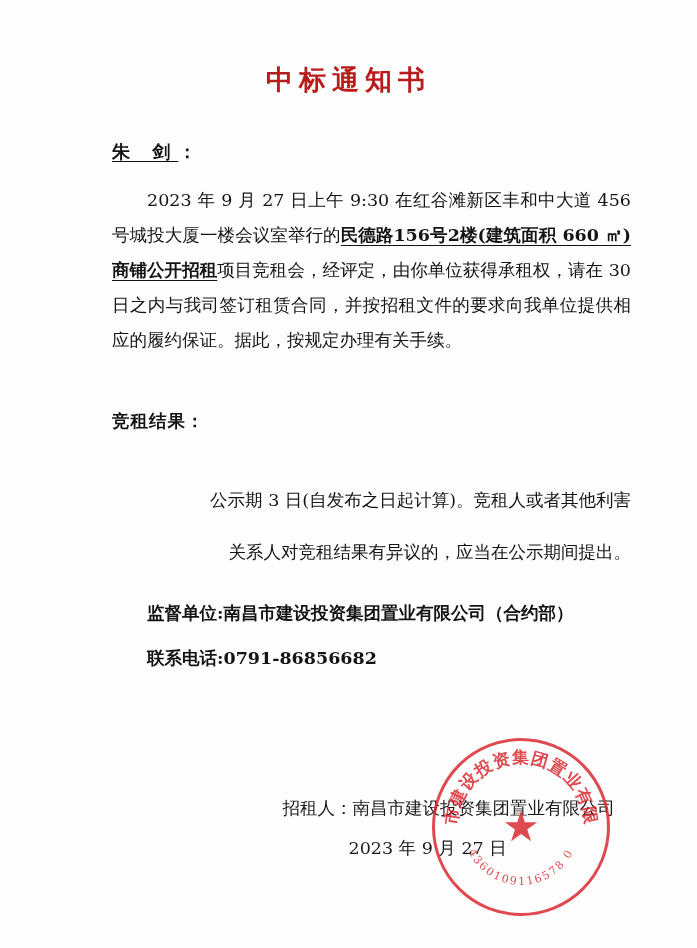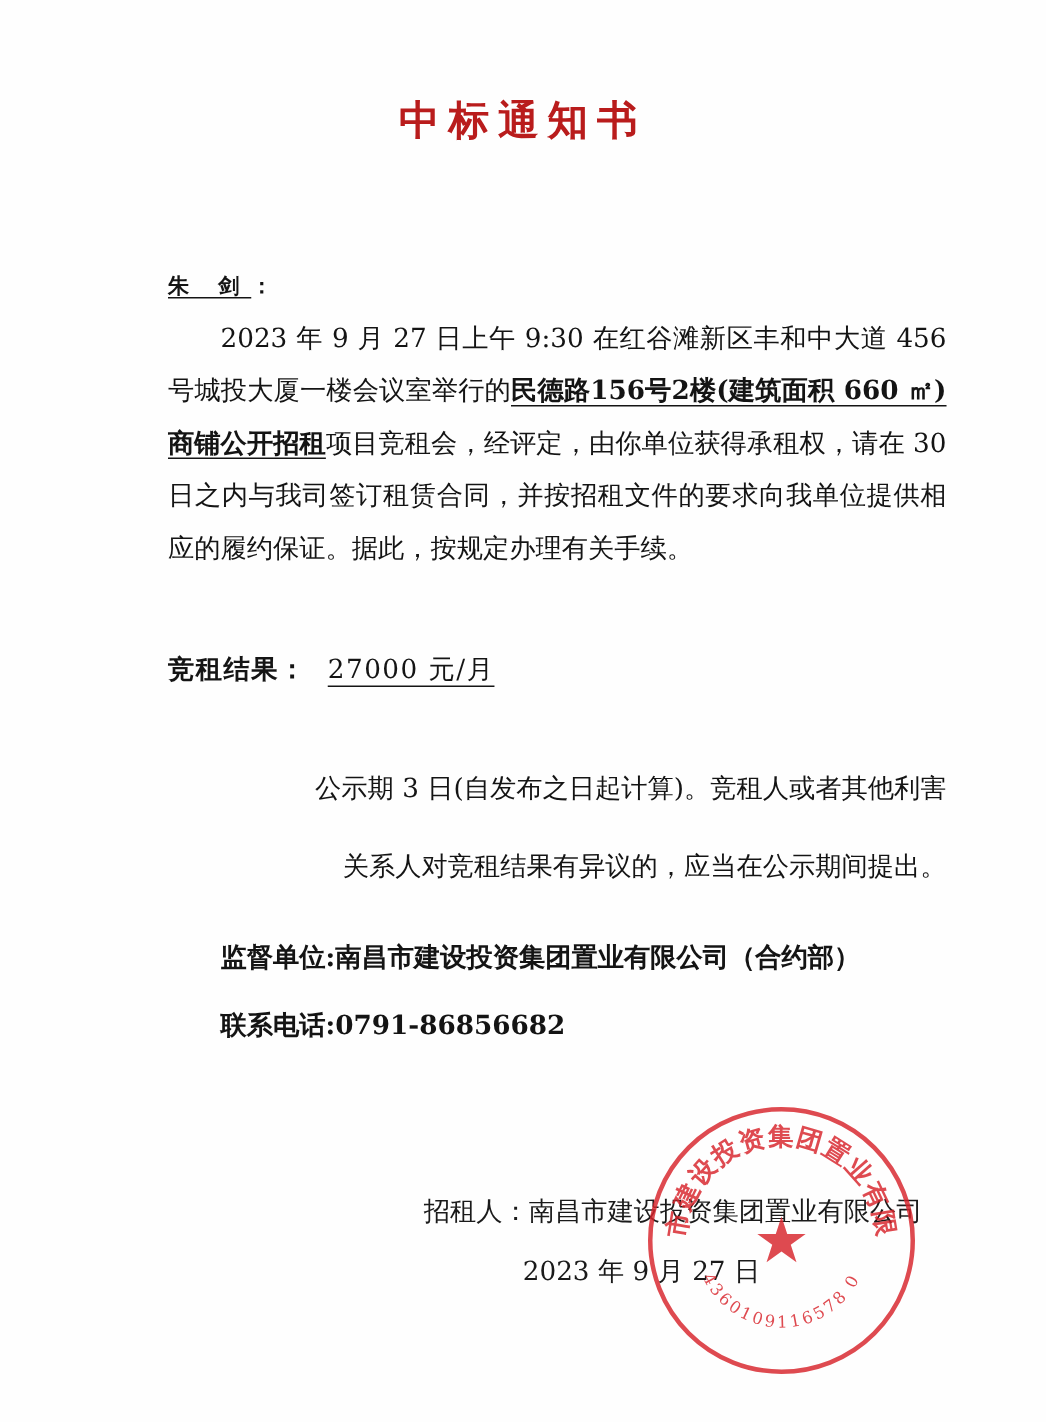--- a/index.html
+++ b/index.html
@@ -29,32 +29,32 @@
     font-family: "DejaVu Serif", "Liberation Serif", serif;
     color: #b91c1c;
   }
   .body-block {
     margin: 0 66px 0 112px;
     font-size: 17.5px;
     line-height: 35px;
     color: #141414;
   }
   .addressee {
-    margin-top: 76px;
-    font-size: 14px;
+    margin-top: 36px;
+    font-size: 18px;
     font-weight: 700;
     letter-spacing: 1px;
-    font-family: Liberation Serif, serif;
   }
   .addressee .name {
     text-decoration: underline;
     text-underline-offset: 3px;
     letter-spacing: 8px;
   }
   .para {
+    margin-top: 14px;
     text-align: justify;
     text-justify: inter-ideograph;
   }
   .indent {
     display: inline-block;
     width: 2em;
   }
   .bold-ul {
     font-weight: 700;
     text-decoration: underline;
@@ -145,21 +145,20 @@
     <div class="addressee">
       <span class="name">朱 剑</span><span>：</span>
     </div>
 
     <div class="para">
       <span class="indent"></span><span>2023 年 9 月 27 日上午 9:30 在红谷滩新区丰和中大道 456 号城投大厦一楼会议室举行的</span><span class="bold-ul">民德路156号2楼(建筑面积 660 ㎡)商铺公开招租</span><span>项目竞租会，经评定，由你单位获得承租权，请在 30 日之内与我司签订租赁合同，并按招租文件的要求向我单位提供相应的履约保证。据此，按规定办理有关手续。</span>
     </div>
 
     <div class="result-row">
       <span class="result-label">竞租结果：</span>
-      <span class="result-value">27000 元/月</span>
     </div>
 
     <div class="notice-block">
       <div class="line"><span class="indent"></span><span>公示期 3 日(自发布之日起计算)。竞租人或者其他利害</span></div>
       <div class="line">关系人对竞租结果有异议的，应当在公示期间提出。</div>
     </div>
 
     <div class="contact-block">
       <div class="contact-line">监督单位:南昌市建设投资集团置业有限公司（合约部）</div>
       <div class="contact-line">联系电话:0791-86856682</div>

